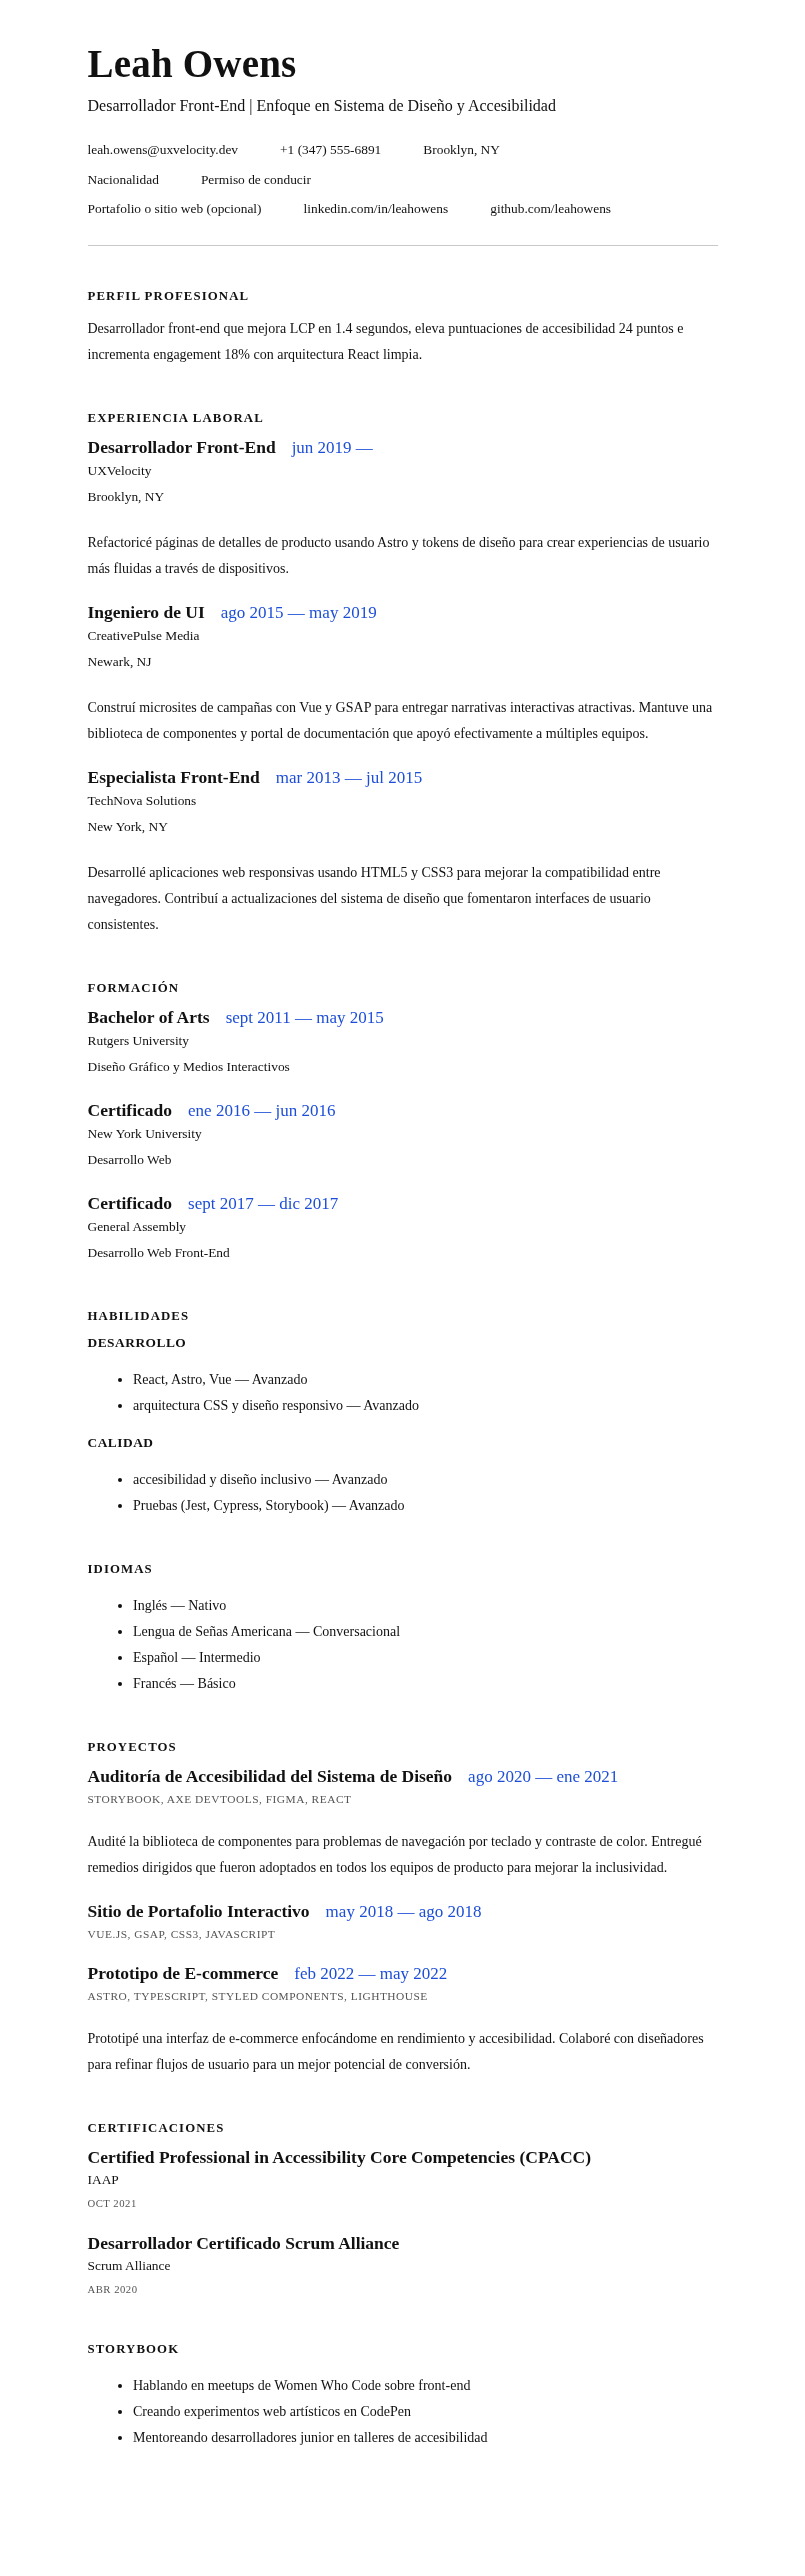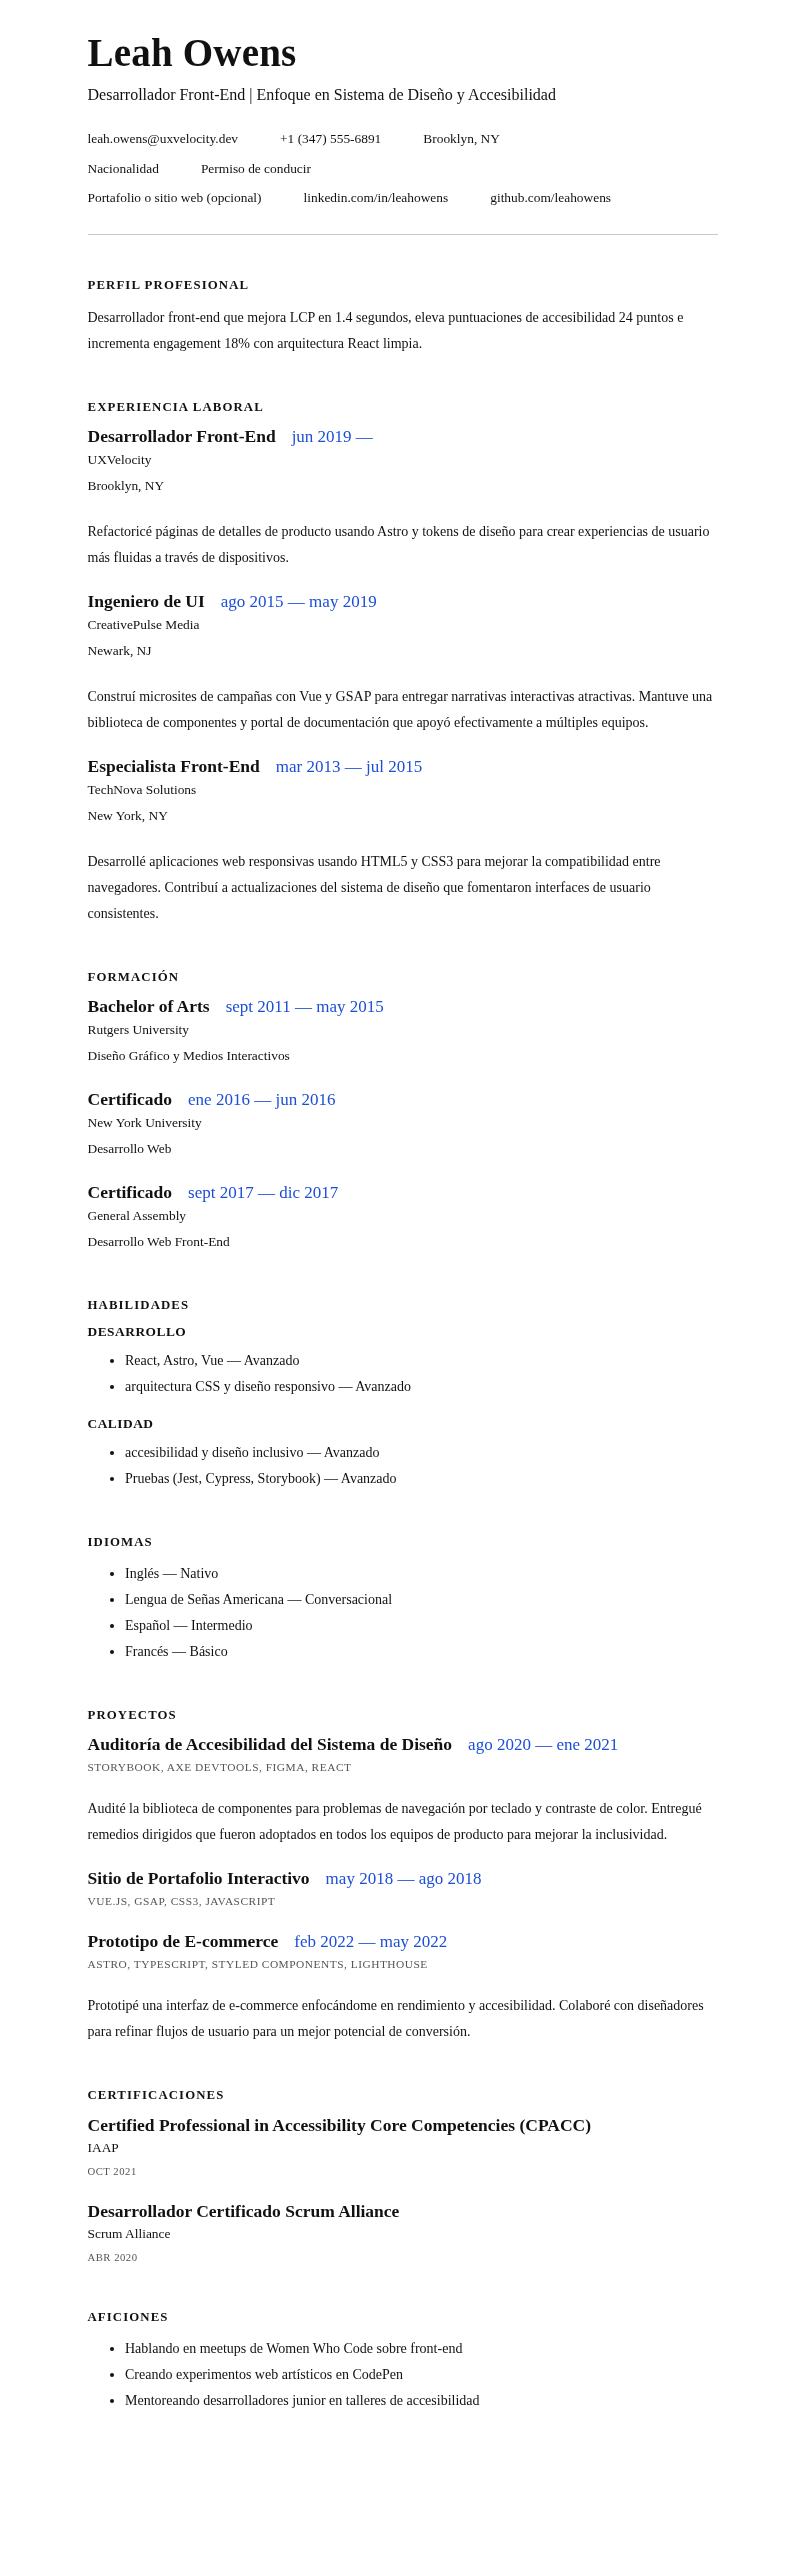--- a/index.html
+++ b/index.html
@@ -8,21 +8,21 @@
   body {
     font-family: "Liberation Serif", "DejaVu Serif", serif;
     color: #111111;
     -webkit-font-smoothing: antialiased;
   }
   .page {
     width: 718px;
     min-height: 2576px;
     margin: 0 auto;
     background: #ffffff;
-    padding: 31px 44px 54px 44px;
+    padding: 42px 44px 54px 44px;
   }
 
   
   .name {
     font-size: 39px;
     line-height: 1.15;
     font-weight: 700;
     margin: 0 0 6.7px 0;
     letter-spacing: 0.2px;
   }
@@ -104,21 +104,21 @@
   
   .skill-group-name {
     font-size: 13.4px;
     line-height: 16px;
     font-weight: 700;
     letter-spacing: 0.5px;
     margin: 6.7px 0 5.4px 0;
   }
   .skill-group + .skill-group .skill-group-name { margin-top: 16px; }
   ul.bullets {
-    margin: 8px;
+    margin: 16px;
     padding: 0 0 0 29.5px;
     list-style: disc;
   }
   ul.bullets li {
     font-size: 14px;
     line-height: 26px;
   }
 </style>
 </head>
 <body>
@@ -287,21 +287,21 @@
     </article>
 
     <article class="entry">
       <h3 class="entry-title">Desarrollador Certificado Scrum Alliance</h3>
       <div class="org">Scrum Alliance</div>
       <div class="cert-date">ABR 2020</div>
     </article>
   </section>
 
   <section>
-    <h2 class="section-heading">AFICIONES</h2>
+    <h2 class="section-heading">STORYBOOK</h2>
     <ul class="bullets">
       <li>Hablando en meetups de Women Who Code sobre front-end</li>
       <li>Creando experimentos web artísticos en CodePen</li>
       <li>Mentoreando desarrolladores junior en talleres de accesibilidad</li>
     </ul>
   </section>
 
 </div>
 
 

